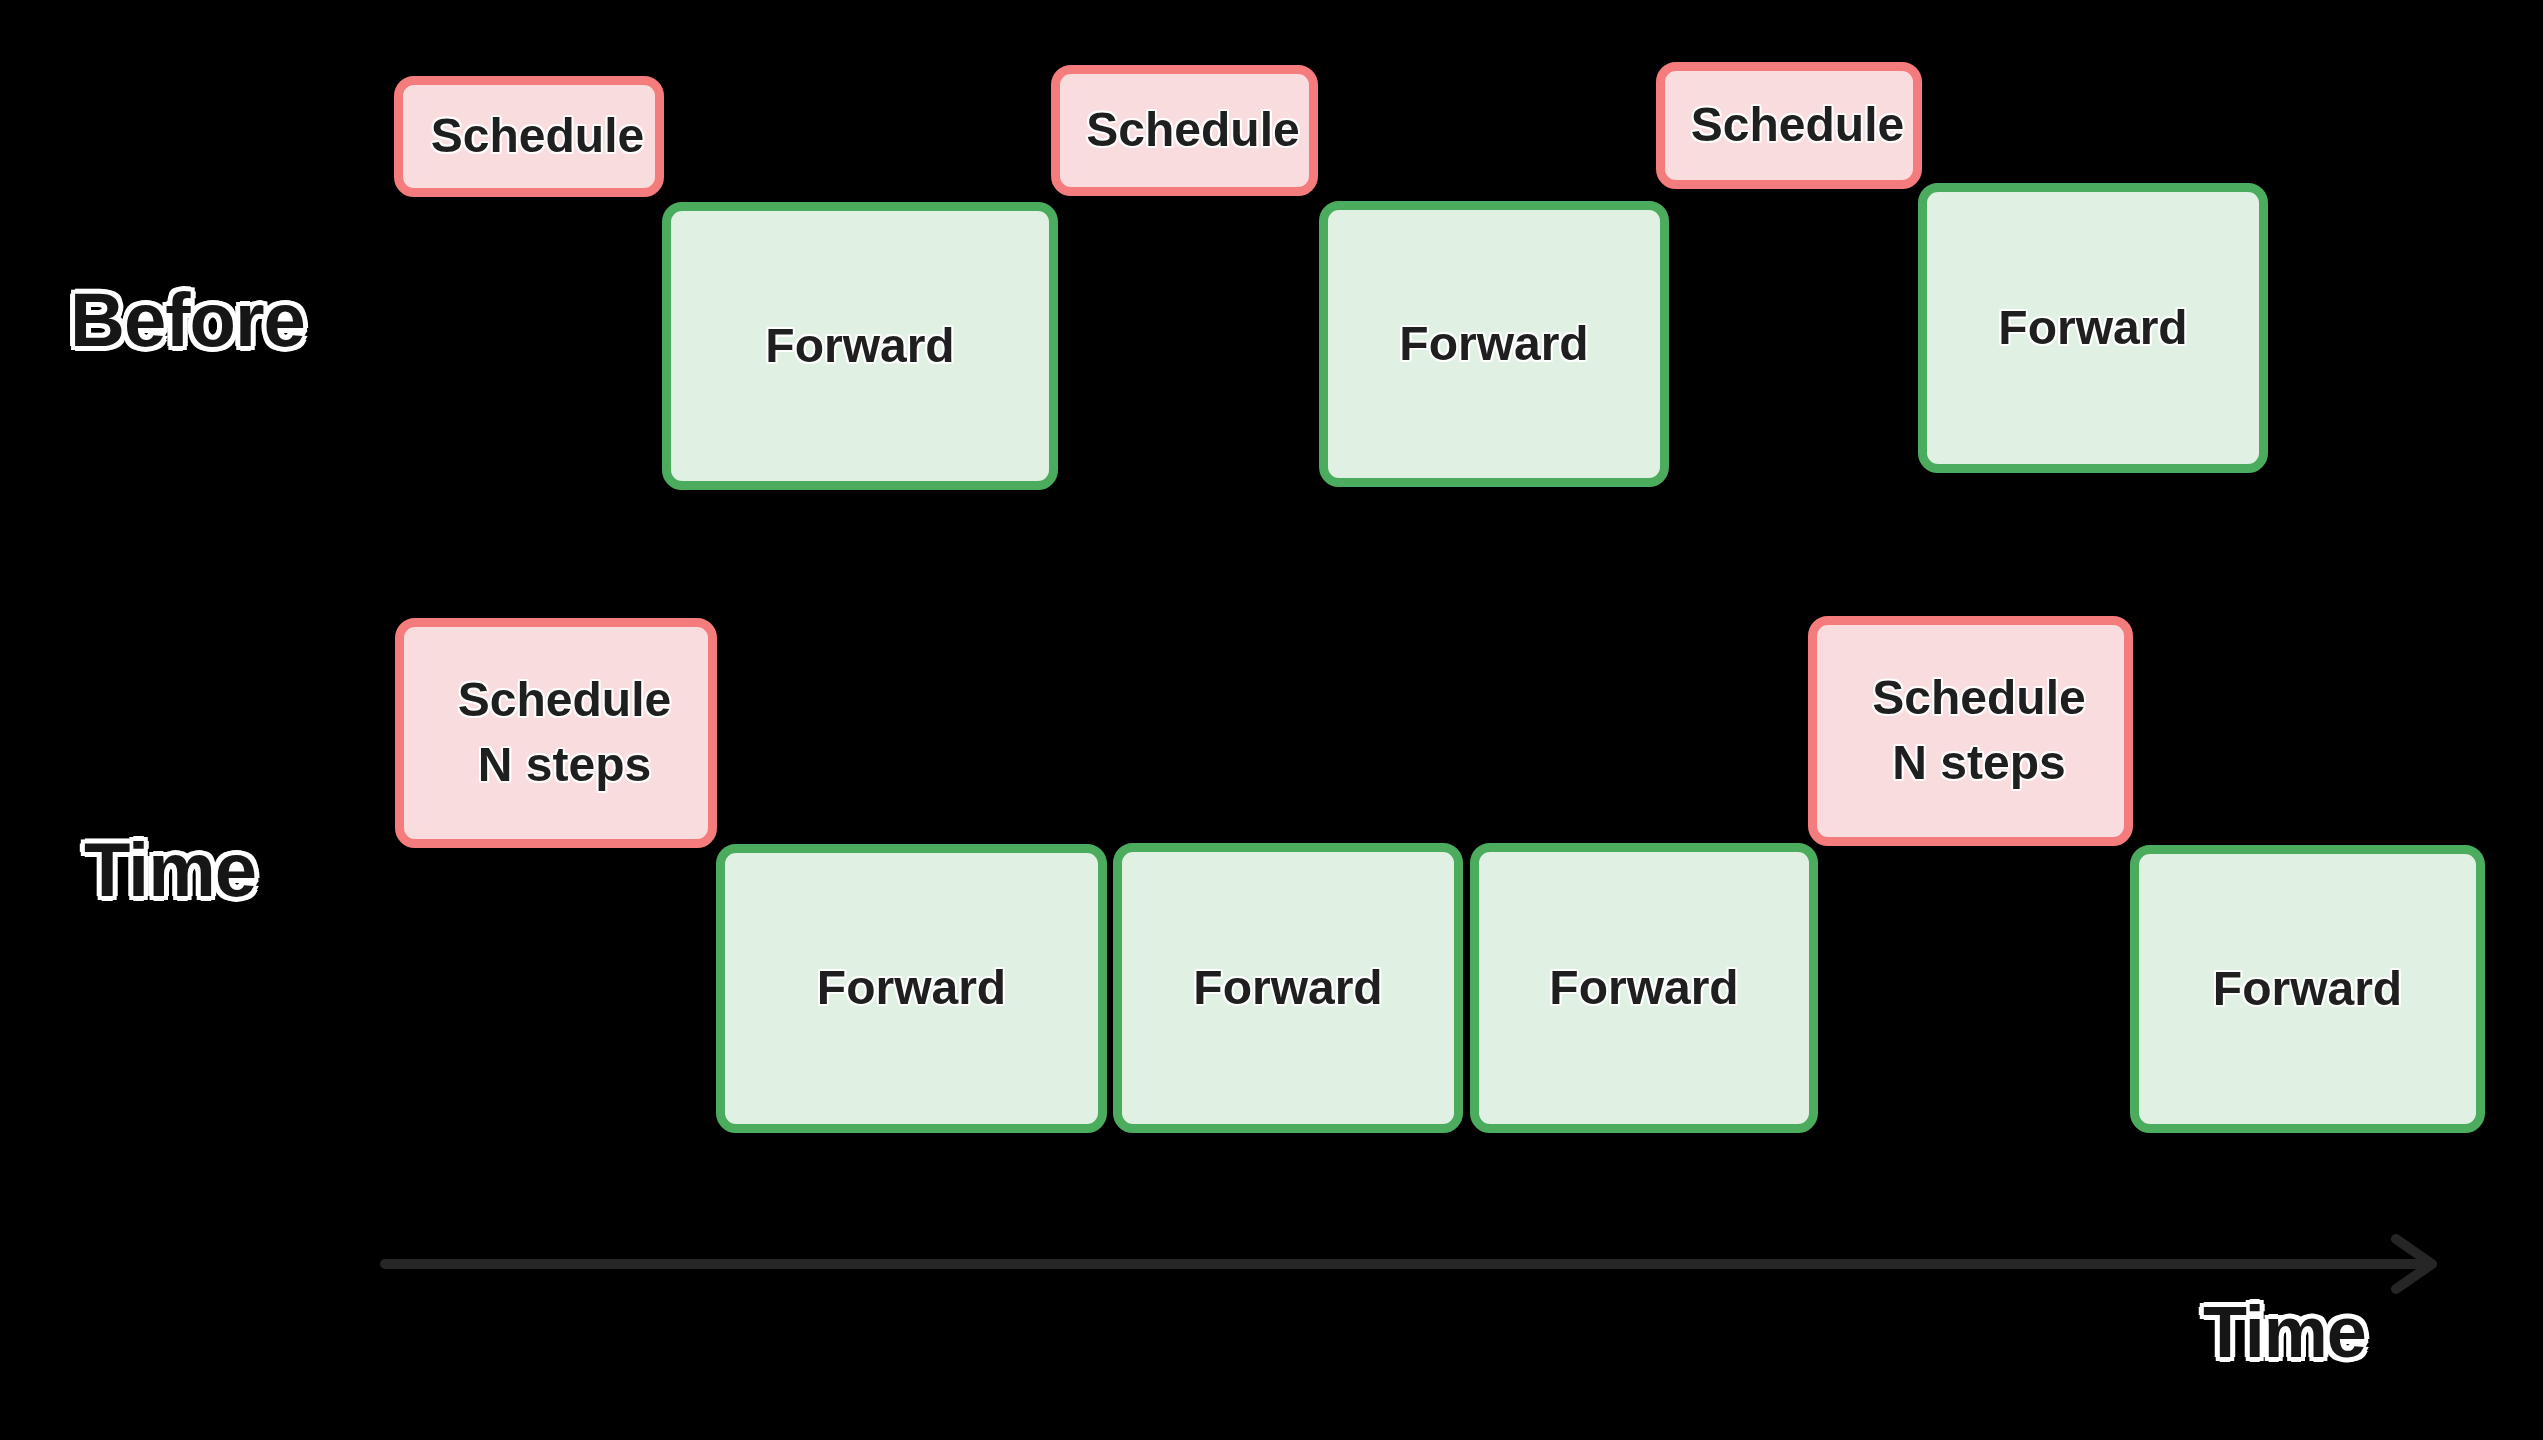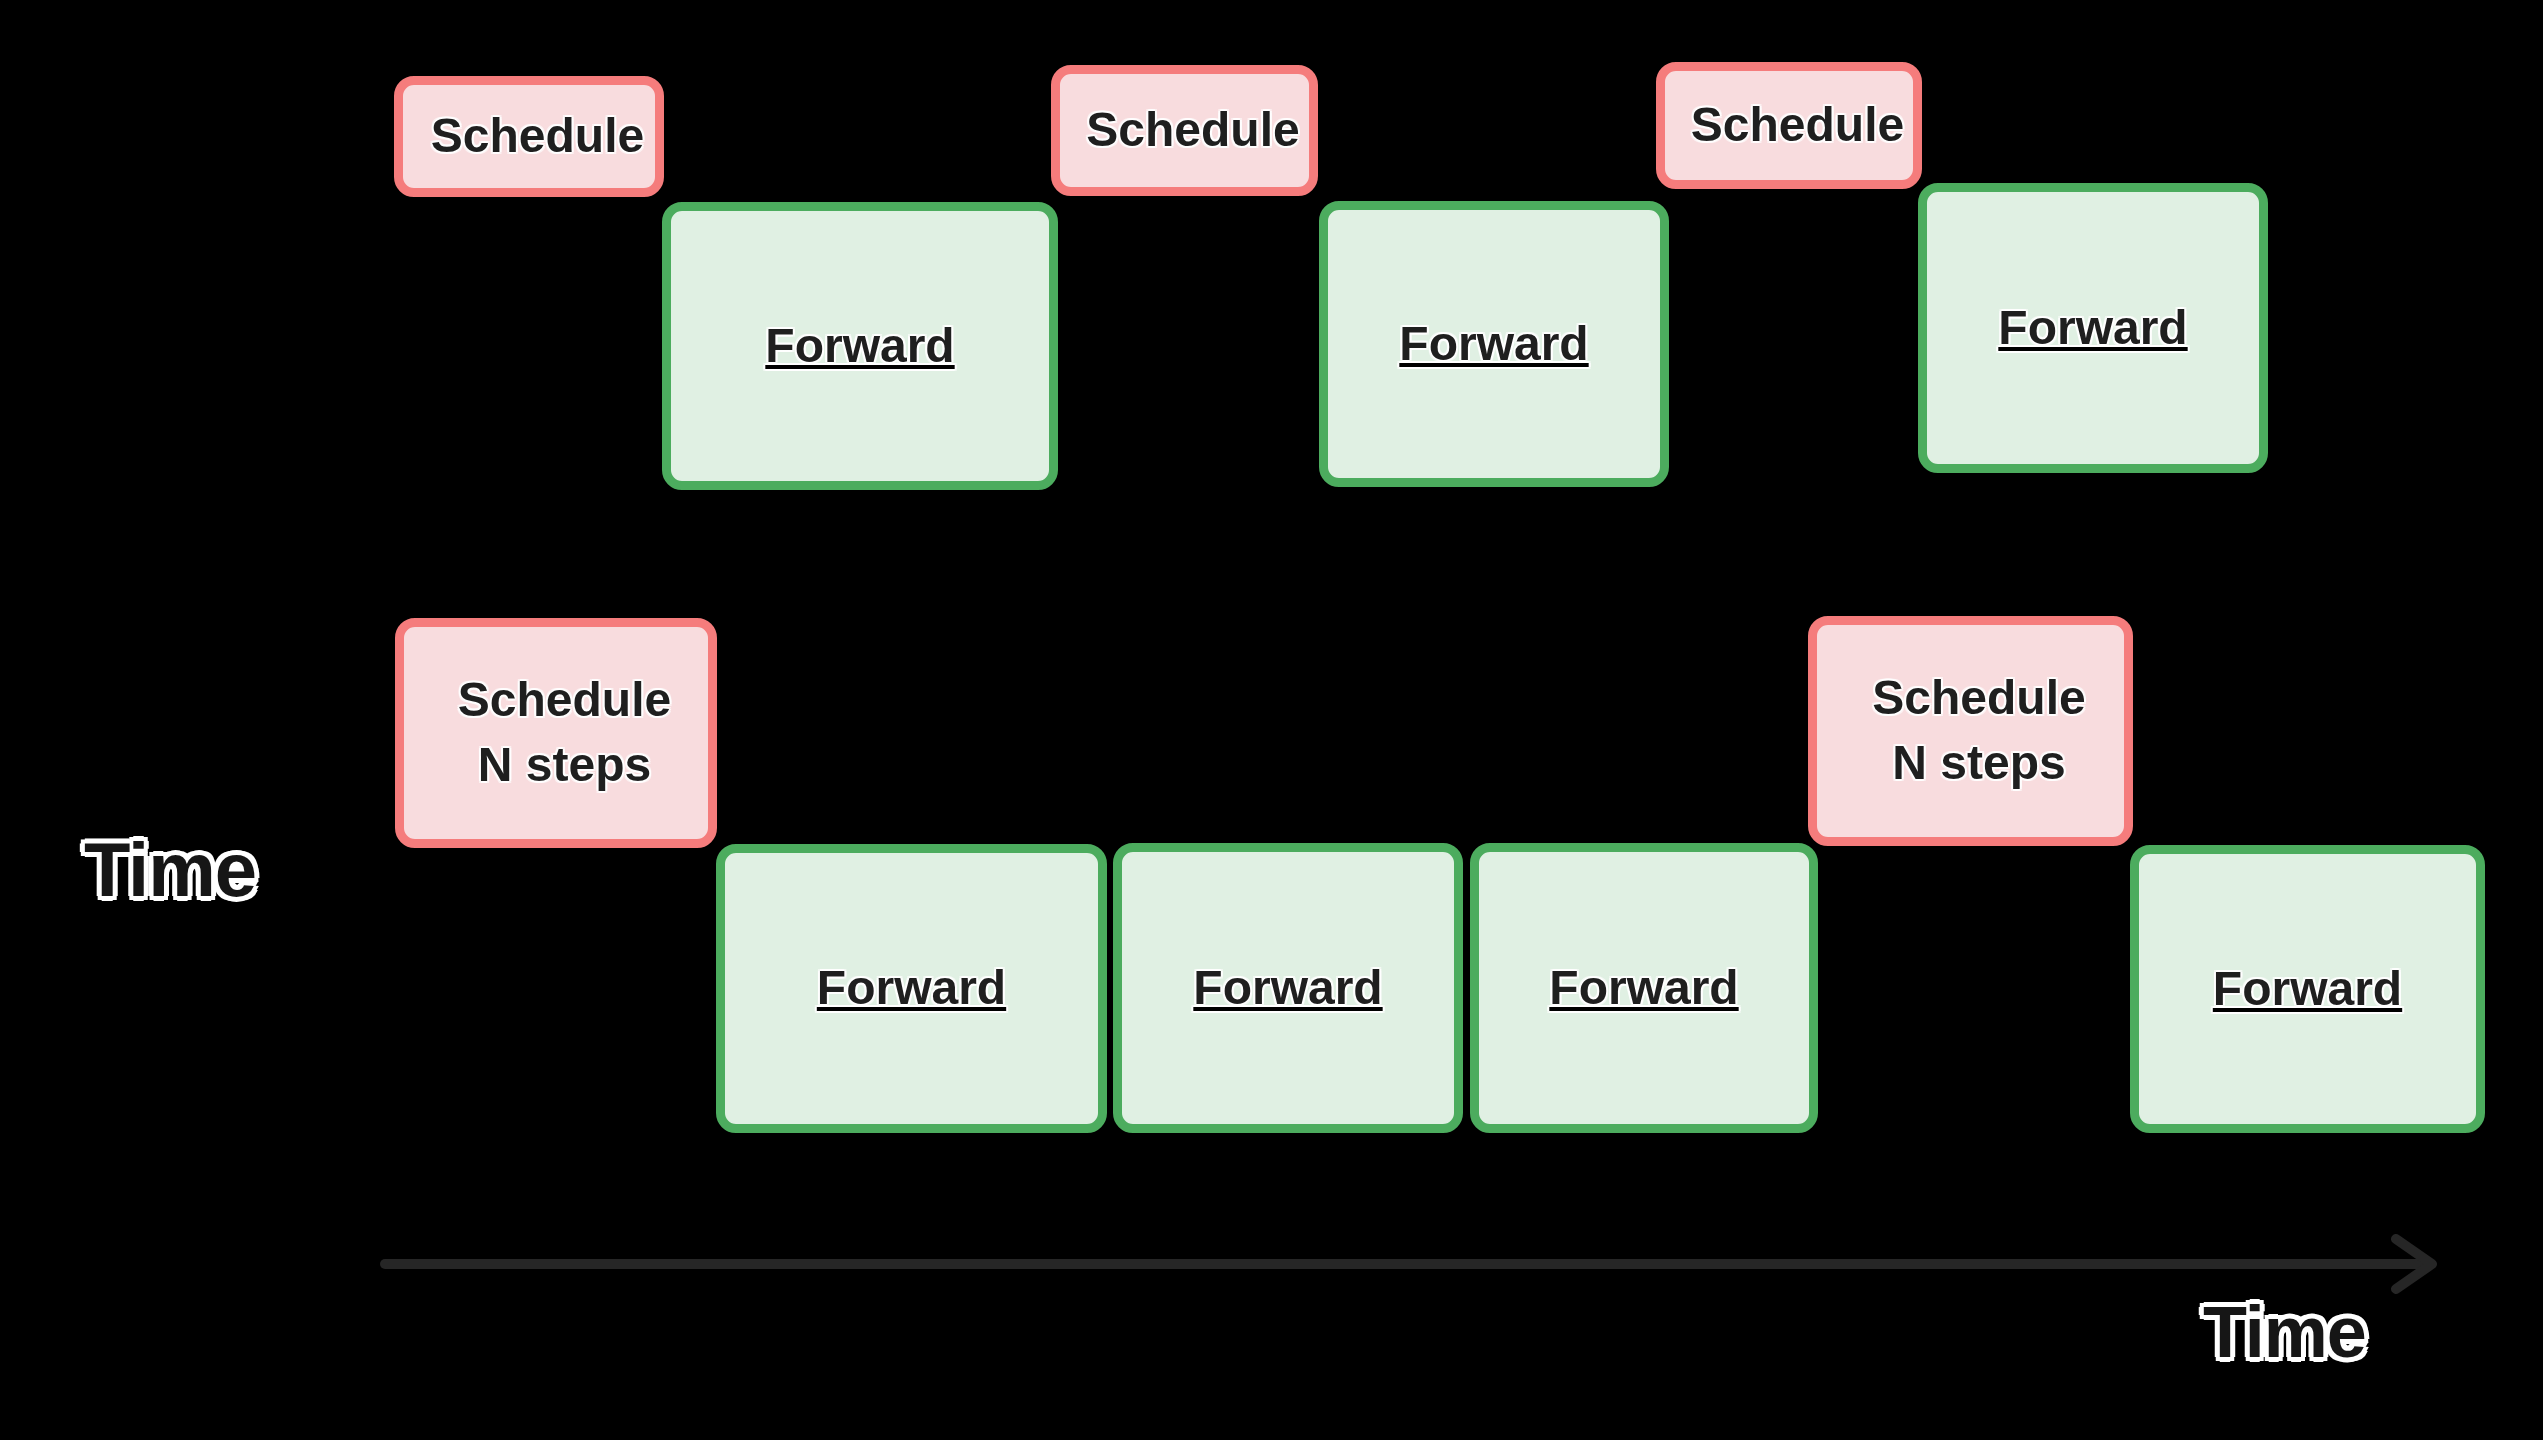--- a/index.html
+++ b/index.html
@@ -31,21 +31,20 @@
     text-align: center;
   }
   .box.schedule {
     background: var(--schedule-fill, #F8DCDE);
     border: 9px solid var(--schedule-border, #F57C7C);
     padding-left: 17px;
   }
   .box.forward {
     background: var(--forward-fill, #E0F0E3);
     border: 9px solid var(--forward-border, #4CAC5E);
-    text-decoration: underline;
   }
   .box .box-label {
     font-size: 48px;
     font-weight: 700;
     line-height: 1.35;
     color: var(--box-text, #1F1F1F);
     white-space: pre-line;
     letter-spacing: 0px;
     text-shadow:
       2px 0 0 rgba(255,255,255,.85), -2px 0 0 rgba(255,255,255,.85),
@@ -76,20 +75,21 @@
     top: 1220px;
     width: 2090px;
     height: 90px;
   }
 </style>
 </head>
 <body>
 
 <div class="canvas">
 
+  <div class="row-label" style="left:70px; top:282px;">Before</div>
 
   <div class="row-label" style="left:84px; top:832px;">Time</div>
 
   <div class="box schedule" style="left:394px; top:76px; width:270px; height:121px;">
     <span class="box-label">Schedule</span>
   </div>
 
   <div class="box forward" style="left:662px; top:202px; width:396px; height:288px;">
     <span class="box-label">Forward</span>
   </div>

